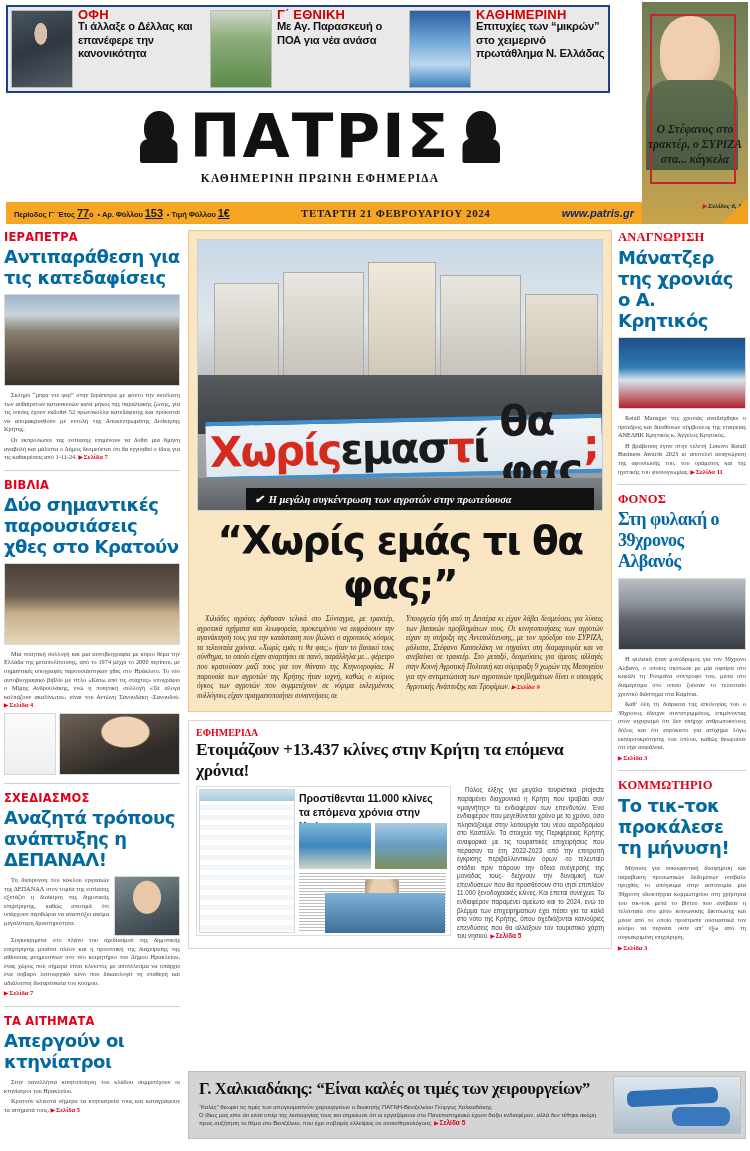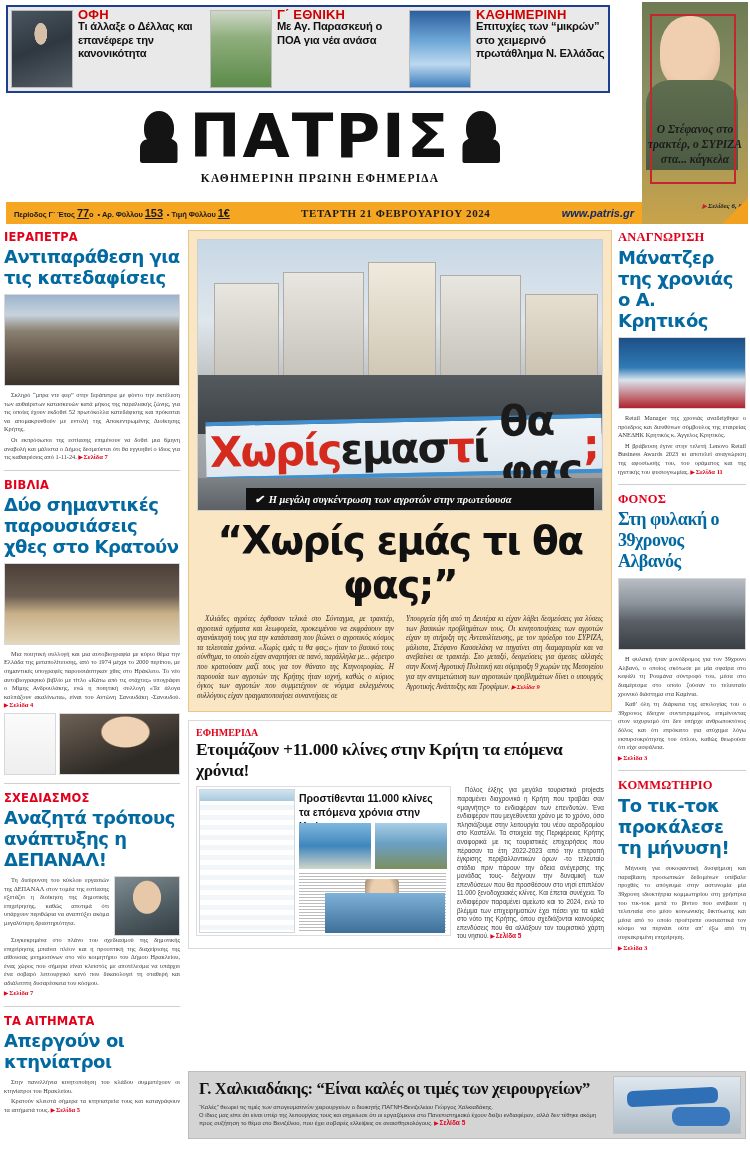--- a/index.html
+++ b/index.html
@@ -424,21 +424,21 @@
           <p style="text-indent:8px;">Χιλιάδες αγρότες έφθασαν τελικά στο Σύνταγμα, με τρακτέρ, αγροτικά οχήματα και λεωφορεία, προκειμένου να εκφράσουν την αγανάκτησή τους για την κατάσταση που βιώνει ο αγροτικός κόσμος τα τελευταία χρόνια. «Χωρίς εμάς τι θα φας;» ήταν το βασικό τους σύνθημα, το οποίο είχαν αναρτήσει σε πανό, παράλληλα με... φέρετρο που κρατούσαν μαζί τους για τον θάνατο της Κτηνοτροφίας. Η παρουσία των αγροτών της Κρήτης ήταν ισχνή, καθώς ο κύριος όγκος των αγροτών που συμμετέχουν σε νόμιμα εκλεγμένους συλλόγους είχαν πραγματοποιήσει συναντήσεις σε</p>
         </div>
         <div class="body">
           <p style="text-indent:0;"><span>Υπουργεία ήδη από τη Δευτέρα κι είχαν λάβει δεσμεύσεις για λύσεις των βασικών προβλημάτων τους. Οι κινητοποιήσεις των αγροτών είχαν τη στήριξη της Αντιπολίτευσης, με τον πρόεδρο του ΣΥΡΙΖΑ, μάλιστα, Στέφανο Κασσελάκη να πηγαίνει στη διαμαρτυρία και να ανεβαίνει σε τρακτέρ. Στο μεταξύ, δεσμεύσεις για άμεσες αλλαγές στην Κοινή Αγροτική Πολιτική και σύμπραξη 9 χωρών της Μεσογείου για την αντιμετώπιση των αγροτικών προβλημάτων δίνει ο υπουργός Αγροτικής Ανάπτυξης και Τροφίμων.</span> <span class="pageref">Σελίδα 9</span></p>
         </div>
       </div>
     </div>
 
     <div class="hotelbox">
       <div class="hotel-kicker">ΕΦΗΜΕΡΙΔΑ</div>
-      <div class="hotel-head">Ετοιμάζουν +11.000 κλίνες στην Κρήτη τα επόμενα χρόνια!</div>
+      <div class="hotel-head">Ετοιμάζουν +13.437 κλίνες στην Κρήτη τα επόμενα χρόνια!</div>
       <div class="hotel-body">
         <div class="clip">
           <div class="clip-table"></div>
           <div class="clip-headline">Προστίθενται 11.000 κλίνες τα επόμενα χρόνια στην Κρήτη</div>
           <div class="clip-img1"></div>
           <div class="clip-img2"></div>
           <div class="clip-cols"></div>
           <div class="clip-face"></div>
           <div class="clip-resort"></div>
         </div>

